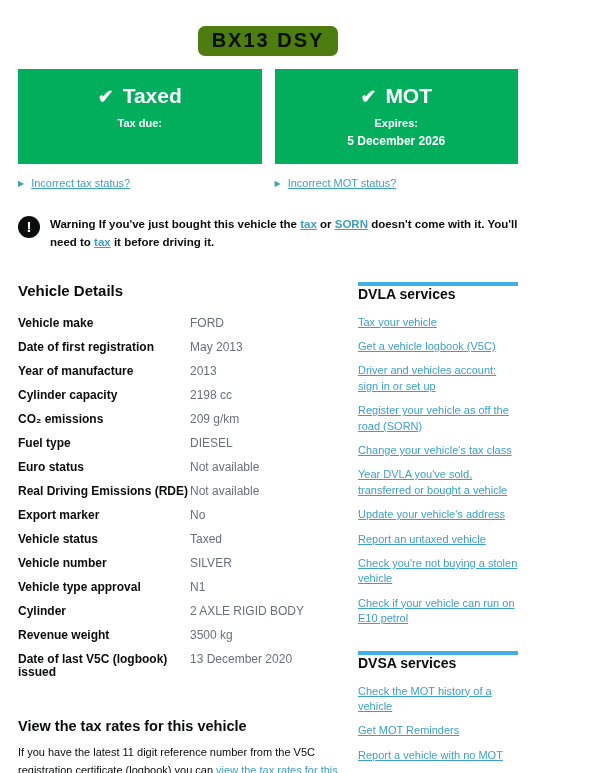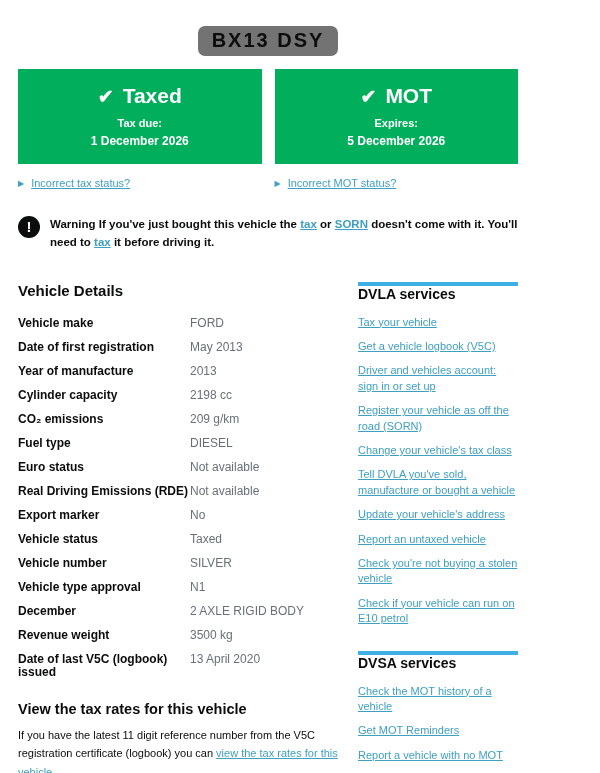--- a/index.html
+++ b/index.html
@@ -9,21 +9,21 @@
     color:#0b0c0c;
     height:773px;
     overflow:hidden;
   }
   .container { width:500px; margin-left:18px; padding-top:26px; }
 
   
   .plate-row { text-align:center; }
   .plate {
     display:inline-block;
-    background:#737373;
+    background:#4d7c0f;
     border-radius:7px;
     padding:3px 14px 4px;
     font-weight:bold;
     font-size:20px;
     letter-spacing:2px;
     color:#0b0c0c;
   }
 
   
   .panels { display:flex; gap:13px; margin-top:13px; }
@@ -65,21 +65,21 @@
   .main { display:flex; justify-content:space-between; margin-top:30px; }
   .col-left { width:334px; }
   .col-right { width:160px; }
 
   h2.section-title { font-size:15px; font-weight:bold; margin-bottom:18px; }
 
   .vrow { display:flex; font-size:12px; line-height:13px; margin-bottom:11px; }
   .vrow .lbl { width:172px; flex-shrink:0; font-weight:bold; }
   .vrow .val { color:#687074; }
 
-  h2.tax-title { font-size:14.5px; font-weight:bold; margin-top:22px; }
+  h2.tax-title { font-size:14.5px; font-weight:bold; margin-top:39px; }
   .tax-para { font-size:11px; line-height:1.7; margin-top:9px; color:#0b0c0c; }
   .tax-para .inline-link { font-weight:normal; }
 
   
   .side-section { border-top:4px solid #3eb0e6; }
   .side-section + .side-section { margin-top:24px; }
   .side-title { font-size:14px; font-weight:bold; margin-bottom:13px; }
   .side-links a {
     display:block;
     font-size:11px;
@@ -98,21 +98,20 @@
   <div class="plate-row">
     <span class="plate">BX13 DSY</span>
   </div>
 
   <div class="panels">
     <div class="panel">
       <div class="panel-title">
         <span class="check">✔</span><span>Taxed</span>
       </div>
       <div class="panel-sub">Tax due:</div>
-      <div class="panel-date">1 December 2026</div>
     </div>
     <div class="panel">
       <div class="panel-title">
         <span class="check">✔</span><span>MOT</span>
       </div>
       <div class="panel-sub">Expires:</div>
       <div class="panel-date">5 December 2026</div>
     </div>
   </div>
 
@@ -191,32 +190,32 @@
             <div class="lbl">Vehicle number</div>
             <div class="val">SILVER</div>
           </div>
 
           <div class="vrow">
             <div class="lbl">Vehicle type approval</div>
             <div class="val">N1</div>
           </div>
 
           <div class="vrow">
-            <div class="lbl">December</div>
+            <div class="lbl">Cylinder</div>
             <div class="val">2 AXLE RIGID BODY</div>
           </div>
 
           <div class="vrow">
             <div class="lbl">Revenue weight</div>
             <div class="val">3500 kg</div>
           </div>
 
           <div class="vrow">
             <div class="lbl">Date of last V5C (logbook) issued</div>
-            <div class="val">13 April 2020</div>
+            <div class="val">13 December 2020</div>
           </div>
         </div>
 
       <h2 class="tax-title">View the tax rates for this vehicle</h2>
       <p class="tax-para"><span>If you have the latest 11 digit reference number from the V5C registration certificate (logbook) you can </span><a class="inline-link">view the tax rates for this vehicle.</a></p>
 
     </div>
 
     <div class="col-right">
       <div class="side-section">
@@ -226,21 +225,21 @@
             <a>Tax your vehicle</a>
 
             <a>Get a vehicle logbook (V5C)</a>
 
             <a>Driver and vehicles account: sign in or set up</a>
 
             <a>Register your vehicle as off the road (SORN)</a>
 
             <a>Change your vehicle's tax class</a>
 
-            <a>Tell DVLA you've sold, manufacture or bought a vehicle</a>
+            <a>Year DVLA you've sold, transferred or bought a vehicle</a>
 
             <a>Update your vehicle's address</a>
 
             <a>Report an untaxed vehicle</a>
 
             <a>Check you're not buying a stolen vehicle</a>
 
             <a>Check if your vehicle can run on E10 petrol</a>
           </div>
       </div>

